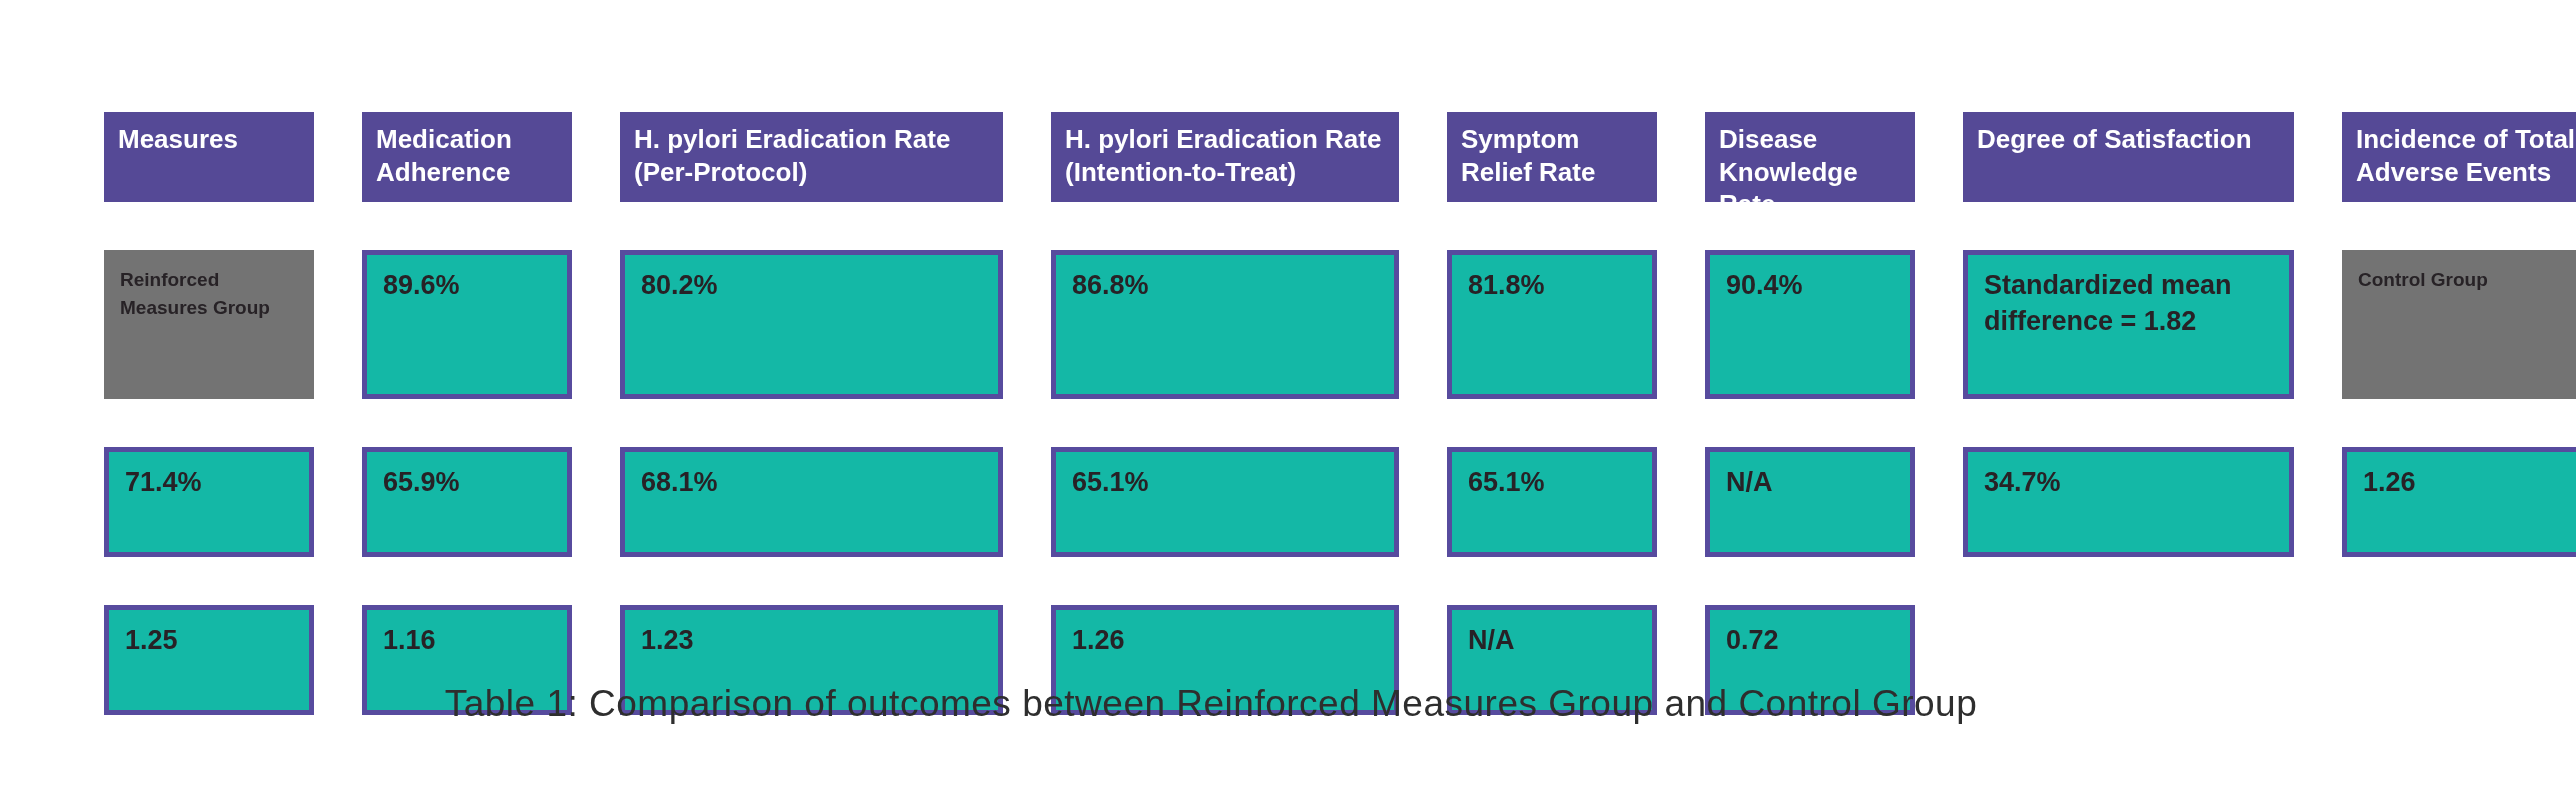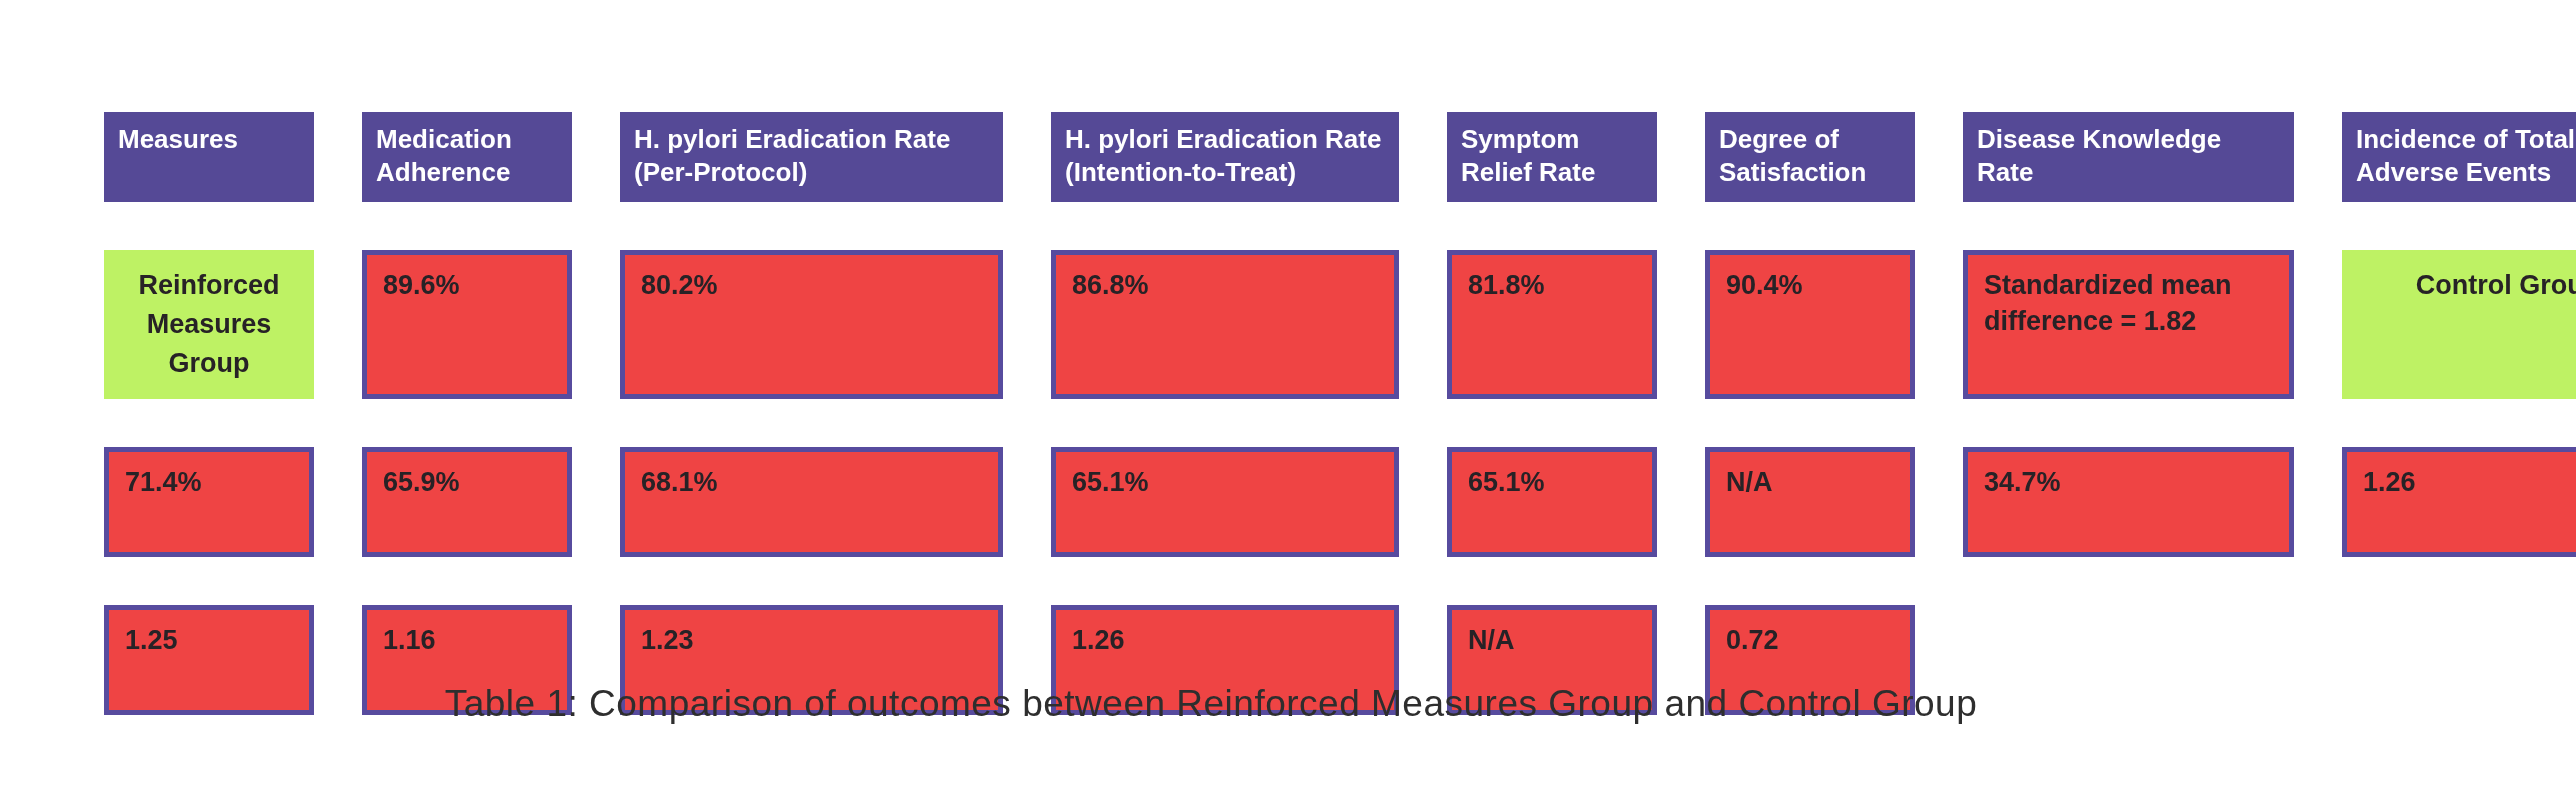--- a/index.html
+++ b/index.html
@@ -27,31 +27,30 @@
   .hcell {
     background: #554996;
     color: #ffffff;
     font-weight: bold;
     font-size: 26px;
     line-height: 1.25;
     padding: 11px 14px;
     overflow: hidden;
   }
   .label {
-    background: #bef264;
+    background: #737373;
     color: #272226;
     font-weight: bold;
-    font-size: 27px;
+    font-size: 19px;
     line-height: 1.45;
     padding: 16px 16px;
     overflow: hidden;
-    text-align: center;
   }
   .dcell {
-    background: #ef4444;
+    background: #14b8a6;
     border: 5px solid #574b9e;
     color: #272226;
     font-weight: bold;
     font-size: 27px;
     line-height: 1.35;
     padding: 12px 16px;
     overflow: hidden;
   }
   .caption {
     position: absolute;
@@ -69,22 +68,22 @@
 
 <div class="canvas">
 
   <div class="grid">
 
     <div class="hcell">Measures</div>
     <div class="hcell">Medication Adherence</div>
     <div class="hcell">H. pylori Eradication Rate (Per-Protocol)</div>
     <div class="hcell">H. pylori Eradication Rate (Intention-to-Treat)</div>
     <div class="hcell">Symptom Relief Rate</div>
+    <div class="hcell">Disease Knowledge Rate</div>
     <div class="hcell">Degree of Satisfaction</div>
-    <div class="hcell">Disease Knowledge Rate</div>
     <div class="hcell">Incidence of Total Adverse Events</div>
 
     <div class="label">Reinforced Measures Group</div>
     <div class="dcell">89.6%</div>
     <div class="dcell">80.2%</div>
     <div class="dcell">86.8%</div>
     <div class="dcell">81.8%</div>
     <div class="dcell">90.4%</div>
     <div class="dcell">Standardized mean difference = 1.82</div>
 

